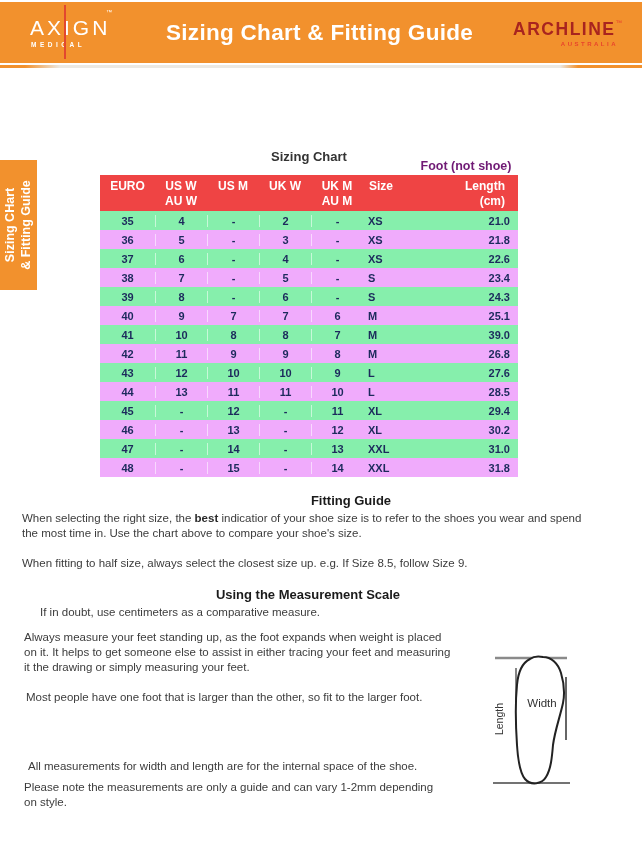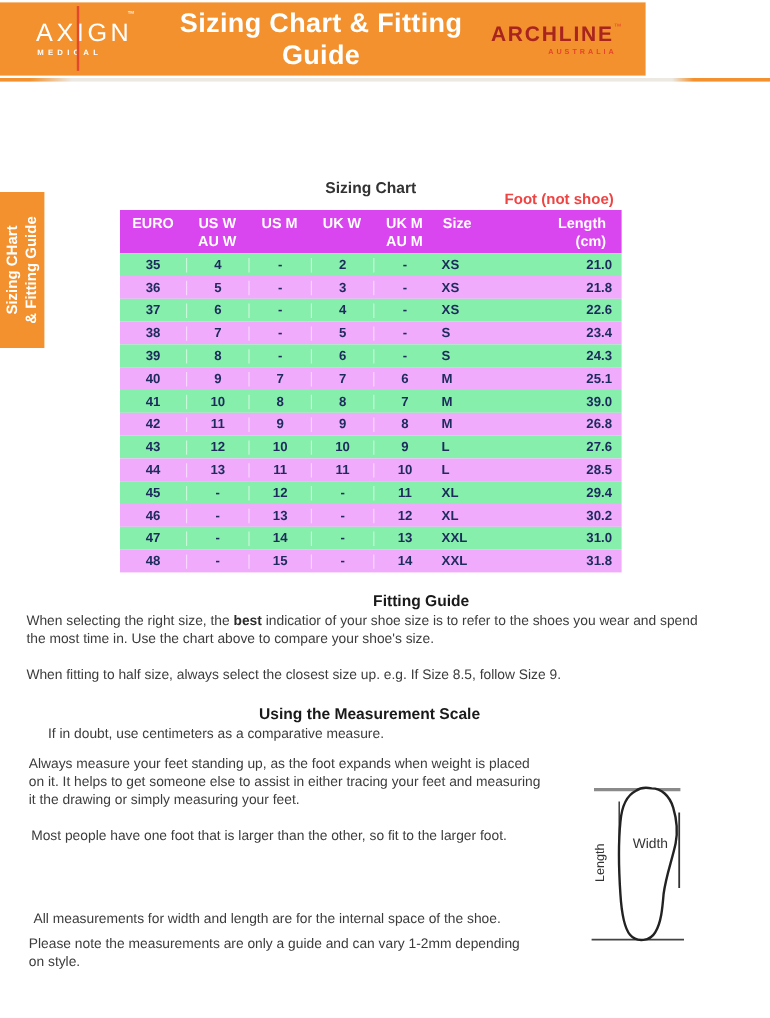--- a/index.html
+++ b/index.html
@@ -2,21 +2,21 @@
 <html><head>
 <meta charset="utf-8">
 <style>
   html,body{margin:0;padding:0;}
   body{
     width:642px;height:848px;position:relative;background:#ffffff;
     font-family:"Liberation Sans",sans-serif;overflow:hidden;
   }
   
   .header{
-    position:absolute;left:0;top:2px;width:538px;height:61px;
+    position:absolute;left:0;top:2px;width:642px;height:61px;
     background:#F2912D;display:flex;align-items:center;
   }
   .logo{margin-left:30px;position:relative;width:96px;flex:0 0 auto;}
   .logo-name{color:#fff;font-size:21px;letter-spacing:3px;font-weight:400;line-height:1;}
   .logo-sub{color:#fff;font-size:6.5px;letter-spacing:3.5px;font-weight:bold;margin-top:3px;margin-left:1px;}
   .logo-line{position:absolute;left:34px;top:-12px;width:2px;height:54px;background:#E2472F;}
   .logo-tm{position:absolute;left:76px;top:-8px;color:#fff;font-size:6px;}
   .title{flex:1;text-align:center;color:#fff;font-size:22.5px;font-weight:bold;letter-spacing:.3px;}
   .brand{margin-right:20px;text-align:right;position:relative;flex:0 0 auto;}
   .brand-name{color:#A8241F;font-size:17.5px;font-weight:bold;letter-spacing:1.5px;line-height:1;}
@@ -30,24 +30,24 @@
   .side-tab{position:absolute;left:0;top:160px;width:37px;height:130px;background:#F2912D;}
   .side-tab-text{
     position:absolute;left:calc(50% - 65px);top:calc(50% - 17px);width:130px;height:34px;
     transform:rotate(-90deg);color:#fff;font-weight:bold;font-size:12.5px;line-height:16px;
     text-align:center;white-space:pre-line;
   }
   
   .sz-title{position:absolute;left:100px;top:149px;width:418px;text-align:center;
     font-size:13px;font-weight:bold;color:#333;}
   .foot-note{position:absolute;left:410px;top:159px;width:112px;text-align:center;
-    font-size:12.5px;font-weight:bold;color:#ef4444;}
+    font-size:12.5px;font-weight:bold;color:#701a75;}
   .sz-table{position:absolute;left:100px;top:175px;width:418px;font-weight:bold;}
   .grid7{display:grid;grid-template-columns:55px 52px 52px 52px 52px 67px 88px;}
-  .sz-head{background:#d946ef;color:#fff;height:36px;font-size:12px;line-height:14.5px;}
+  .sz-head{background:#ef4444;color:#fff;height:36px;font-size:12px;line-height:14.5px;}
   .sz-head .cell{display:flex;align-items:flex-start;justify-content:center;
     padding-top:4px;white-space:pre-line;text-align:center;}
   .sz-head .cell.size{justify-content:flex-start;padding-left:6px;box-sizing:border-box;}
   .sz-head .cell.len{justify-content:flex-end;text-align:right;padding-right:13px;box-sizing:border-box;}
   .sz-row{height:19px;font-size:11px;color:#1C2A5C;align-items:center;}
   .sz-row.a{background:#86efac;}
   .sz-row.b{background:#f0abfc;}
   .sz-row .cell{text-align:center;box-sizing:border-box;}
   .sz-row .cell:nth-child(n+2):nth-child(-n+5){border-left:1px solid rgba(255,255,255,.55);}
   .sz-row .cell.size{text-align:left;padding-left:5px;}

